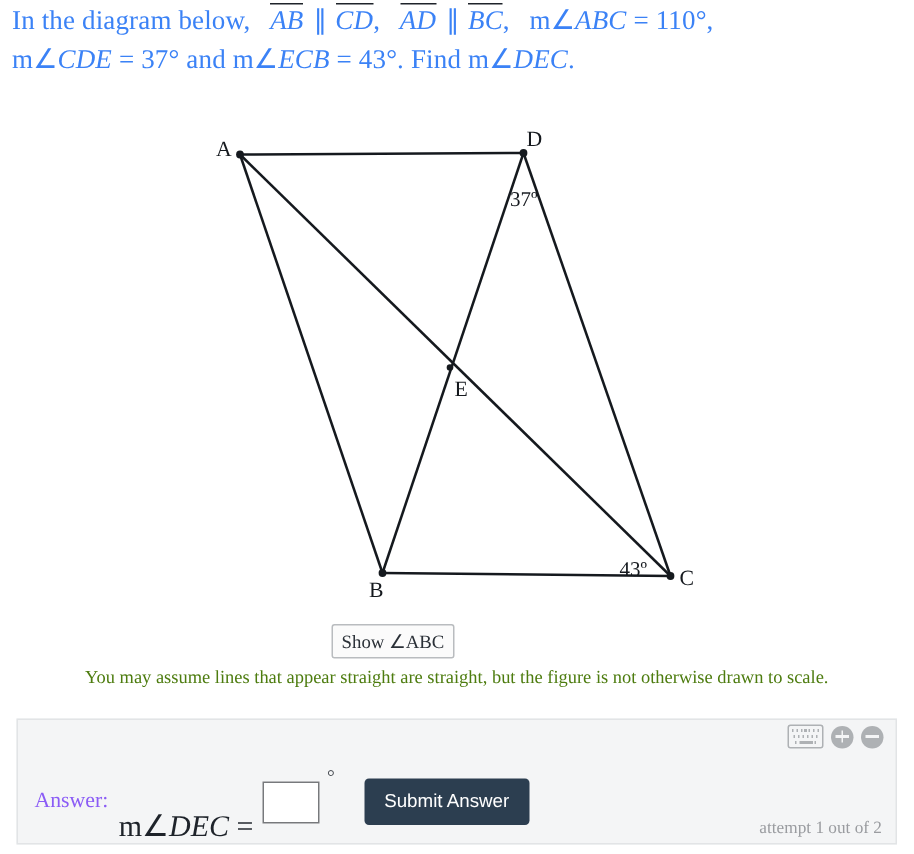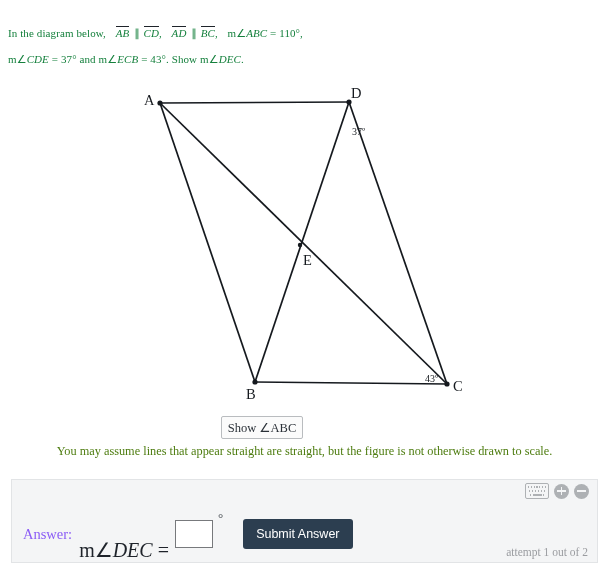--- a/index.html
+++ b/index.html
@@ -13,25 +13,25 @@
     font-family: "Liberation Serif", serif;
     color: #20252b;
     overflow: hidden;
     position: relative;
   }
 
   
   #problem-statement {
     position: absolute;
     left: 8px;
-    top: 20px;
+    top: 0;
     width: 594px;
-    font-size: 11px;
+    font-size: 18px;
     line-height: 26px;
-    color: #15803d;
+    color: #3b82f6;
     letter-spacing: 0.1px;
   }
   .mathit {
     font-family: "Liberation Serif", serif;
     font-style: italic;
   }
   .mrm {
     font-style: normal;
   }
   .overbar {
@@ -62,23 +62,22 @@
   }
   .vlabel {
     position: absolute;
     font-family: "Liberation Serif", serif;
     font-size: 14.5px;
     color: #15191e;
   }
   .anglabel {
     position: absolute;
     font-family: "Liberation Serif", serif;
-    font-size: 10px;
+    font-size: 14px;
     color: #15191e;
-    margin-left: 12px;
   }
 
   
   #show-angle-button {
     position: absolute;
     left: 221px;
     top: 416px;
     width: 82px;
     height: 23px;
     background: #fbfbfb;
@@ -256,21 +255,21 @@
   <span class="mathit overbar">BC</span><span>,</span>
   <span class="nbsp-sm"></span>
   <span class="mrm">m∠</span><span class="mathit">ABC</span>
   <span>= 110°,</span>
   <br>
   <span class="mrm">m∠</span><span class="mathit">CDE</span>
   <span>= 37°</span>
   <span>and</span>
   <span class="mrm">m∠</span><span class="mathit">ECB</span>
   <span>= 43°.</span>
-  <span>Show</span>
+  <span>Find</span>
   <span class="mrm">m∠</span><span class="mathit">DEC</span><span>.</span>
 </div>
 
 <div id="figure-area">
   <svg id="geometry-figure" width="609" height="355" viewBox="0 0 609 355">
       <line x1="160" y1="41" x2="349" y2="40" stroke="#15191e" stroke-width="1.7"></line>
       <line x1="160" y1="41" x2="255" y2="320" stroke="#15191e" stroke-width="1.7"></line>
       <line x1="255" y1="320" x2="447" y2="322" stroke="#15191e" stroke-width="1.7"></line>
       <line x1="349" y1="40" x2="447" y2="322" stroke="#15191e" stroke-width="1.7"></line>
       <line x1="160" y1="41" x2="447" y2="322" stroke="#15191e" stroke-width="1.7"></line>

